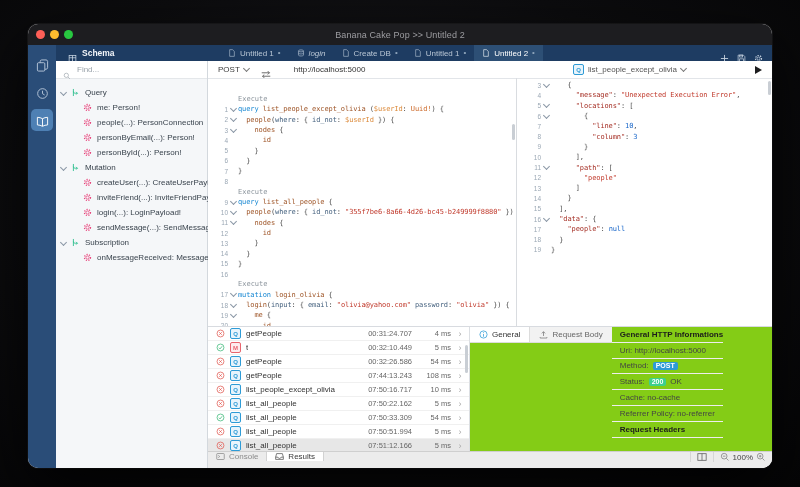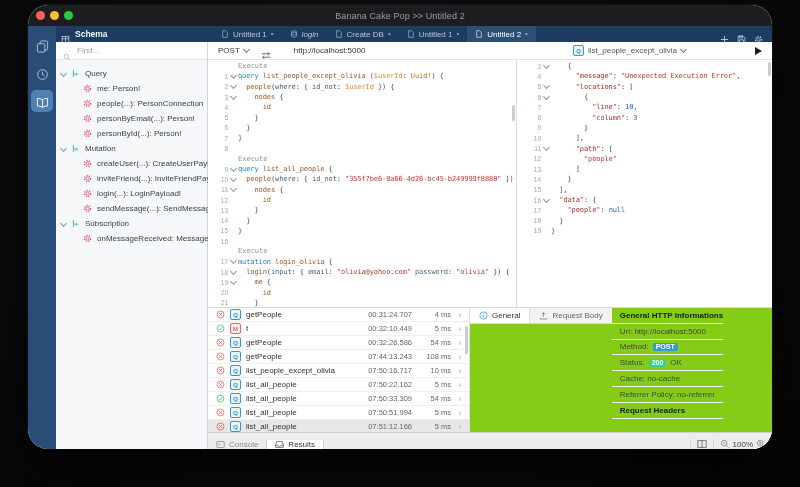--- a/index.html
+++ b/index.html
@@ -1,31 +1,31 @@
 <!DOCTYPE html>
 <html><head>
 <meta charset="utf-8">
 <style>
   html,body{margin:0;padding:0}
   body{
     width:800px;height:487px;overflow:hidden;position:relative;
     font-family:"Liberation Sans",sans-serif;
     background:radial-gradient(ellipse at 45% 40%, #1a1a1e 0%, #0c0c0e 55%, #050506 100%);
   }
-  .window{position:absolute;left:28px;top:5px;width:744px;height:444px;border-radius:20px;
+  .window{position:absolute;left:28px;top:24px;width:744px;height:444px;border-radius:10px;
     overflow:hidden;background:#fff;box-shadow:0 22px 60px rgba(0,0,0,.85), 0 0 0 1px rgba(255,255,255,.06)}
   
   .titlebar{position:absolute;left:0;top:0;right:0;height:21px;background:#1d1d20;display:flex;align-items:center}
   .lights{display:flex;gap:5px;margin-left:8px}
   .light{width:9px;height:9px;border-radius:50%}
   .l-red{background:#ff5f57}.l-yel{background:#febc2e}.l-grn{background:#28c840}
   .wtitle{position:absolute;left:0;right:0;text-align:center;font-size:9px;color:#9d9da1;letter-spacing:.1px}
   
   .appheader{position:absolute;left:28px;top:21px;right:0;height:16px;background:#1e3c62;display:flex;align-items:stretch}
-  .schema-head{width:152px;flex:none;display:flex;align-items:center;gap:5px;padding-left:5px;color:#fff}
+  .schema-head{width:152px;flex:none;display:flex;align-items:center;gap:5px;padding-left:12px;color:#fff}
   .schema-head .ic{width:9px;height:9px;color:#cdd9e6}
   .schema-title{font-size:8.5px;font-weight:bold;color:#f2f5f9}
   .tabs{display:flex;align-items:stretch;flex:1;min-width:0}
   .tab{display:flex;align-items:center;gap:4px;padding:0 8px;font-size:8px;color:#b9c6d4;cursor:default}
   .tab .ic{width:8px;height:8px;color:#a9bacb}
   .tab.active{background:#2d4f75;color:#fff}
   .tab.active .ic{color:#e8eef5}
   .tab.italic .tlabel{font-style:italic}
   .tdot{color:#8fa5bb;font-size:8px;line-height:8px}
   .header-actions{display:flex;align-items:center;gap:8px;padding:0 9px;color:#c3cfdd}
@@ -54,21 +54,21 @@
   .swap{margin-left:11px;width:12px;height:9px;color:#555}
   .url{margin-left:22px;font-size:8px;color:#333}
   .tb-right{margin-left:auto;display:flex;align-items:center;gap:9px;padding-right:10px}
   .op-pick{display:flex;align-items:center;gap:4px;font-size:8px;color:#555}
   .badge-q{width:9px;height:9px;border:1px solid #2e9bd6;color:#2e9bd6;background:#e8f4fc;border-radius:2px;font-size:6px;font-weight:bold;display:flex;align-items:center;justify-content:center;flex:none}
   .badge-m{width:9px;height:9px;border:1px solid #e8656e;color:#e8656e;background:#fdecee;border-radius:2px;font-size:6px;font-weight:bold;display:flex;align-items:center;justify-content:center;flex:none}
   .tb-ic{width:11px;height:11px}
   .play{width:0;height:0;border-left:7px solid #1d1d1f;border-top:4.5px solid transparent;border-bottom:4.5px solid transparent}
   
   .split{position:absolute;left:0;top:17px;right:0;height:248px;display:flex}
-  .editor{width:309px;flex:none;border-right:1px solid #d9dce0;box-sizing:border-box;overflow:hidden;position:relative;padding-top:2px}
+  .editor{width:309px;flex:none;border-right:1px solid #d9dce0;box-sizing:border-box;overflow:hidden;position:relative;padding-top:16px}
   .response{flex:1;overflow:hidden;position:relative;padding-top:2px}
   .cl{display:flex;height:10.3px;align-items:center}
   .gut{width:20px;flex:none;text-align:right;font-size:6.5px;color:#9aa7b4}
   .response .gut{width:24px}
   .foldc{width:10px;flex:none;display:flex;align-items:center;justify-content:center}
   .codeline{white-space:pre;font-size:7px;letter-spacing:-0.1px;font-family:"DejaVu Sans Mono",monospace;color:#4d4d4d}
   .lens{font-size:7px;color:#8b949c;letter-spacing:0}
   .tk-kw{color:#1787d2}.tk-def{color:#9e5426}.tk-fld{color:#9e5426}
   .tk-arg{color:#46627f}.tk-var{color:#dc8a3a}.tk-typ{color:#cd6a2a}
   .tk-str{color:#c0392b}.tk-pun{color:#4d4d4d}
@@ -86,21 +86,21 @@
   .hchev{width:8px;text-align:center;color:#a8a8a8;font-size:9px;flex:none}
   .infopane{flex:1;background:#84cc16;display:flex;flex-direction:row}
   .infotabs{height:15px;flex:none;background:#f2f2f2;border-bottom:1px solid #dcdcdc;display:flex;align-items:stretch;font-size:8px;color:#666}
   .itab{display:flex;align-items:center;gap:4px;padding:0 9px}
   .itab .ic{width:9px;height:9px}
   .itab.active{background:#fff;border-right:1px solid #dcdcdc;color:#333}
   .irow{height:15.8px;display:flex;align-items:center;gap:4px;padding-left:8px;border-bottom:1px solid #ededed;font-size:8px;color:#444;box-sizing:border-box}
   .irow.hdr{font-weight:bold;color:#1c1c1c}
   .ibadge{color:#fff;font-size:7px;font-weight:bold;border-radius:2px;padding:0.5px 3px}
   
-  .statusbar{position:absolute;left:0;bottom:0;right:0;height:16px;background:#ececec;border-top:1px solid #cfcfcf;display:flex;align-items:flex-end;font-size:8px;color:#8a8a8a}
+  .statusbar{position:absolute;left:0;bottom:0;right:0;height:16px;background:#ececec;border-top:1px solid #cfcfcf;display:flex;align-items:flex-start;font-size:8px;color:#8a8a8a}
   .sbtab{display:flex;align-items:center;gap:4px;padding:0 8px}
   .sbtab .ic{width:9px;height:9px}
   .sbtab.active{background:#fff;border-left:1px solid #d2d2d2;border-right:1px solid #d2d2d2;color:#3a3a3a}
   .sb-right{margin-left:auto;display:flex;align-items:stretch}
   .sb-cell{display:flex;align-items:center;padding:0 6px;border-left:1px solid #d6d6d6}
   .sb-cell .ic{width:10px;height:10px}
   .zoomtxt{font-size:8px;color:#444;padding:0 3px}
 </style>
 </head>
 <body>

